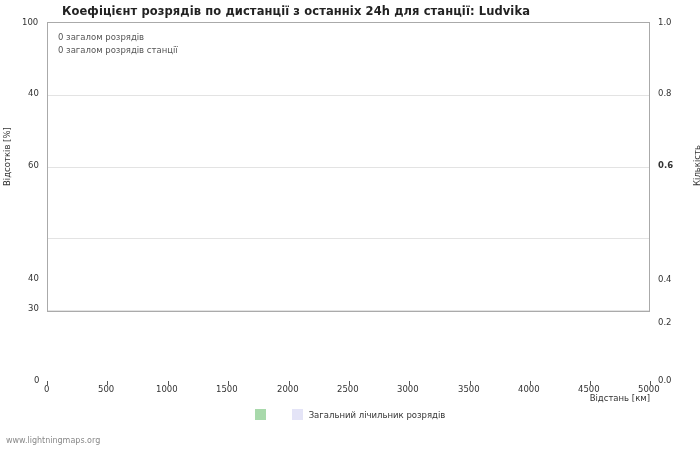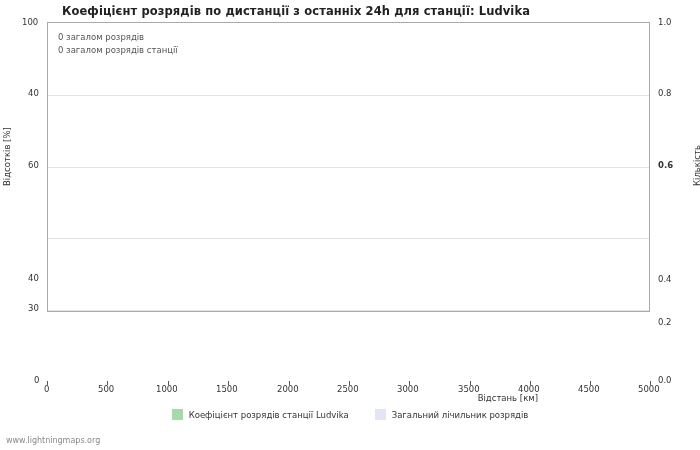--- a/index.html
+++ b/index.html
@@ -86,21 +86,21 @@
     font-size: 8.5px;
     color: #333333;
     transform: rotate(-90deg);
     transform-origin: left top;
     white-space: nowrap;
   }
   .xlabel {
     position: absolute;
     left: 0;
     top: 393px;
-    width: 538px;
+    width: 650px;
     text-align: right;
     font-size: 8.5px;
     color: #333333;
   }
   .tick-mark {
     position: absolute;
     width: 1px;
     height: 4px;
     background: #555555;
     top: 381px;
@@ -193,21 +193,20 @@
   <div class="tick-label" style="left: 578px; top: 384px;">4500</div>
   <div class="tick-label" style="left: 638px; top: 384px;">5000</div>
 
   <div class="ylabel-left">Відсотків  [%]</div>
   <div class="ylabel-right">Кількість</div>
   <div class="xlabel">Відстань  [км]</div>
 
   <div class="legend">
     <div class="legend-item">
       <span class="legend-swatch" style="background:#a8d9ab;"></span>
-      <span>Коефіцієнт розрядів станції Ludvika</span>
     </div>
     <div class="legend-item">
       <span class="legend-swatch" style="background:#e4e4f7;"></span>
       <span>Загальний лічильник розрядів</span>
     </div>
   </div>
 
   <div class="footer">www.lightningmaps.org</div>
 </div>
 

